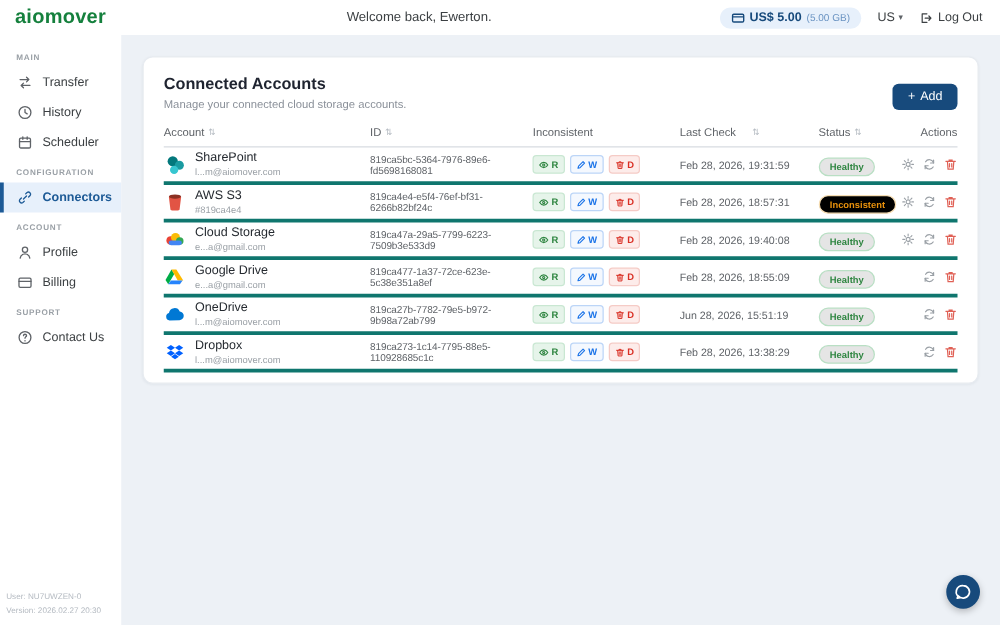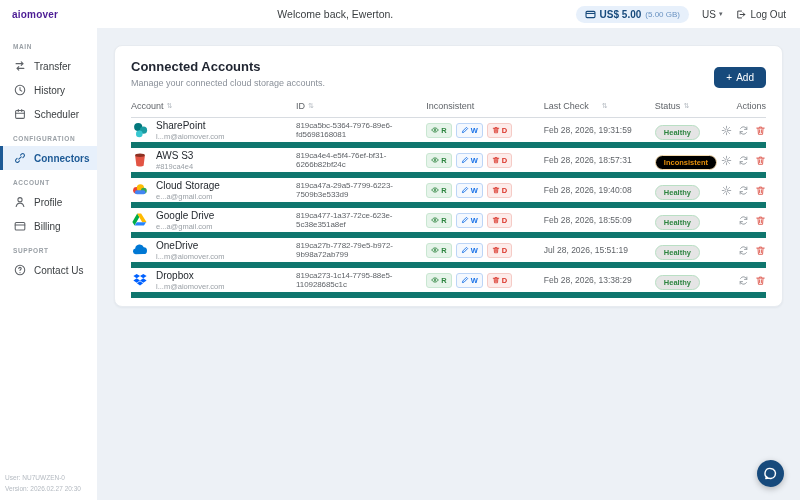--- a/index.html
+++ b/index.html
@@ -1,21 +1,21 @@
 <!DOCTYPE html>
 <html><head>
 <meta charset="utf-8">
 <style>
   * { margin:0; padding:0; box-sizing:border-box; }
   html,body { width:800px; height:500px; overflow:hidden; }
   body { font-family:"Liberation Sans", sans-serif; background:#fff; color:#3c4043; position:relative; }
 
   
   .topbar { height:28px; display:flex; align-items:center; padding:0 14px 0 12px; background:#fff; }
-  .logo { width:83px; font-size:10px; font-weight:bold; color:#4c1d95; letter-spacing:.2px; }
+  .logo { width:83px; font-size:16px; font-weight:bold; color:#15803d; letter-spacing:.2px; }
   .welcome { flex:1; text-align:center; font-size:10.5px; color:#3c4043; }
   .topbar-right { display:flex; align-items:center; gap:13px; }
   .balance { display:flex; align-items:center; gap:4px; background:#e7f0fb; border-radius:10px;
              padding:3px 9px; cursor:pointer; }
   .balance .amt { font-size:10px; font-weight:bold; color:#174a7c; }
   .balance .quota { font-size:8px; color:#6a93c2; }
   .lang { display:flex; align-items:center; gap:3px; font-size:10px; color:#3c4043; cursor:pointer; }
   .caret { font-size:7px; color:#5f6368; }
   .logout { display:flex; align-items:center; gap:4px; font-size:10px; color:#3c4043; cursor:pointer; }
   .ic { display:inline-flex; align-items:center; justify-content:center; line-height:0; }
@@ -41,21 +41,21 @@
   .card-title { font-size:13px; font-weight:bold; color:#1f2430; }
   .card-sub { font-size:9px; color:#8a9099; margin-top:4px; }
   .add-btn { display:flex; align-items:center; gap:4px; background:#174a7c; color:#fff; border:none;
              border-radius:5px; padding:5px 12px; font-size:10px; font-family:inherit; cursor:pointer; }
 
   
   .thead { display:flex; align-items:center; font-size:9px; color:#5f6368; padding:7px 0 6px;
            border-bottom:1px solid #d8dce1; }
   .th { display:flex; align-items:center; gap:3px; }
   .sort { font-size:7px; color:#b6bcc3; }
-  .trow { display:flex; align-items:center; height:30px; border-bottom:6px solid #0f766e; }
+  .trow { display:flex; align-items:center; height:30px; border-bottom:3px solid #0f766e; }
   .c-account { width:26%; }
   .c-id      { width:20.5%; }
   .c-perm    { width:18.5%; }
   .c-check   { width:17.5%;gap:13px; }
   .c-status  { width:11%; }
   .c-actions { width:6.5%; justify-content:flex-end; text-align:right; display:flex; }
 
   .acc { display:flex; align-items:center; gap:7px; }
   .brand { width:18px; height:18px; flex:none; }
   .acc-name { font-size:10px; color:#24292f; }
@@ -512,21 +512,21 @@
               </span>
               <span class="badge b-delete">
                 <span class="ic">
                   <svg width="8" height="8" viewBox="0 0 16 16" fill="none" stroke="currentColor" stroke-width="1.6" stroke-linecap="round">
                     <path d="M2.5 4.5h11M6.3 4.2V3h3.4v1.2M4.3 4.8l.7 8.7h6l.7-8.7M6.7 7v4M9.3 7v4"></path>
                   </svg>
                 </span>
                 <span>D</span>
               </span>
             </div>
-            <div class="c-check check-cell">Jul 28, 2026, 15:51:19</div>
+            <div class="c-check check-cell">Jun 28, 2026, 15:51:19</div>
             <div class="c-status"><span class="pill healthy">Healthy</span></div>
             <div class="c-actions">
               <button class="act"><span class="ic">
                   <svg width="11" height="11" viewBox="0 0 16 16" fill="none" stroke="currentColor" stroke-width="1.4" stroke-linecap="round" stroke-linejoin="round">
                     <path d="M12.9 6.4A5.1 5.1 0 003.6 5M3.1 9.6A5.1 5.1 0 0012.4 11"></path>
                     <path d="M12.9 2.9v3.5H9.4M3.1 13.1V9.6h3.5"></path>
                   </svg>
                 </span></button>
               <button class="act danger"><span class="ic">
                   <svg width="11" height="11" viewBox="0 0 16 16" fill="none" stroke="currentColor" stroke-width="1.4" stroke-linecap="round">

